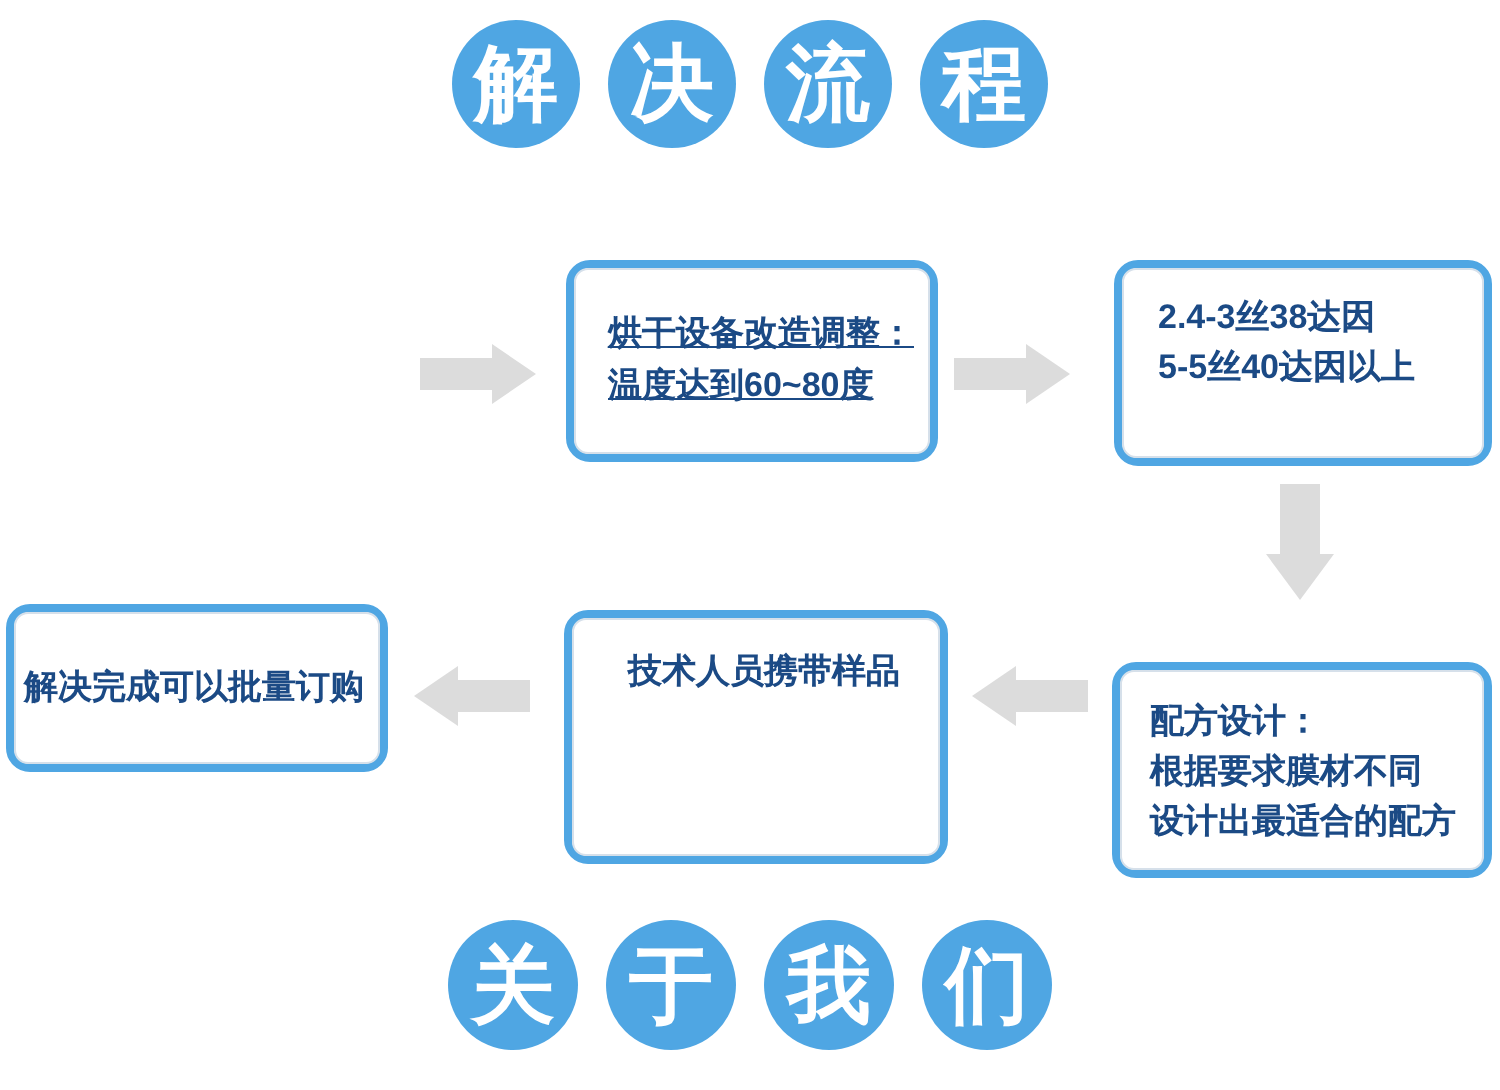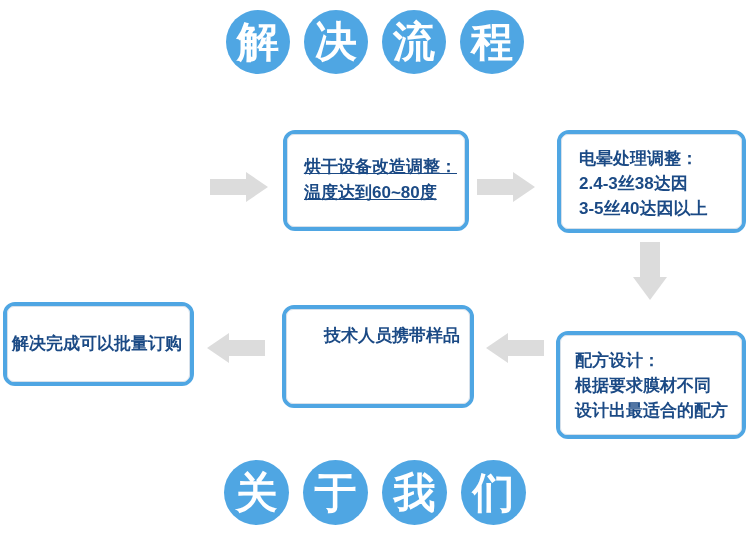--- a/index.html
+++ b/index.html
@@ -64,21 +64,21 @@
     position: absolute;
     inset: 0;
     border: 1px solid #d6e0ea;
     border-radius: 7px;
     pointer-events: none;
   }
   .b1 { left: 5px;   top: 125px; width: 189px; height: 114px; padding: 6px 6px 0 22px; line-height: 24px; }
   .b2 { left: 283px; top: 130px; width: 186px; height: 101px; padding: 20px 6px 0 17px; text-decoration: underline; }
   .b3 { left: 557px; top: 130px; width: 189px; height: 103px; padding: 12px 6px 0 18px; line-height: 25px; }
   .b4 { left: 556px; top: 303px; width: 190px; height: 108px; padding: 13px 6px 0 15px; line-height: 25px; margin-top: 28px; }
-  .b5 { left: 282px; top: 305px; width: 192px; height: 103px; padding: 14px 6px 0 38px; }
+  .b5 { left: 282px; top: 305px; width: 192px; height: 127px; padding: 14px 6px 0 28px; }
   .b6 { left: 3px;   top: 302px; width: 191px; height: 84px; padding: 0 3px 0 5px;
         display: flex; align-items: center; }
 
   
   .arrow { position: absolute; }
   .arrow .shaft { position: absolute; background: var(--arrow-gray); }
   .arrow .head  { position: absolute; width: 0; height: 0; }
 
   .arrow-right { width: 58px; height: 30px; }
   .arrow-right .shaft { left: 0; top: 7px; width: 36px; height: 16px; }
@@ -134,23 +134,22 @@
     <div>烘干设备改造调整：</div>
     <div>温度达到60~80度</div>
   </div>
 
   <div class="arrow arrow-right a2">
     <div class="shaft"></div>
     <div class="head"></div>
   </div>
 
   <div class="box b3">
-    <div>电晕处理调整：</div>
     <div>2.4-3丝38达因</div>
-    <div>3-5丝40达因以上</div>
+    <div>5-5丝40达因以上</div>
   </div>
 
   <div class="arrow arrow-down a3">
     <div class="shaft"></div>
     <div class="head"></div>
   </div>
 
   <div class="box b4">
     <div>配方设计：</div>
     <div>根据要求膜材不同</div>

